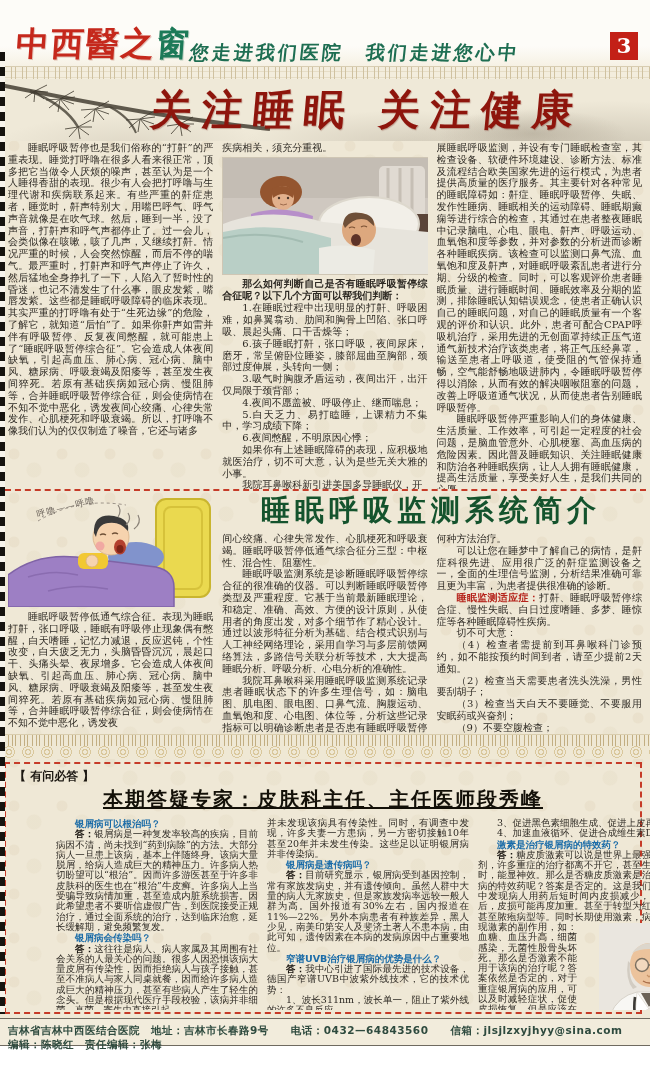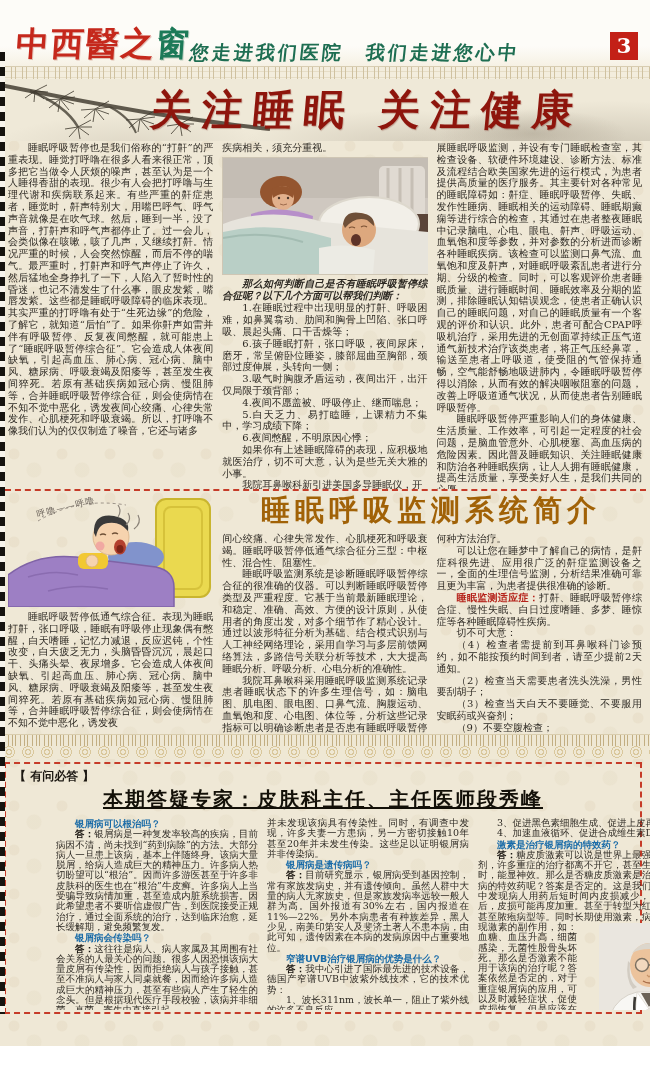--- a/index.html
+++ b/index.html
@@ -43,28 +43,28 @@
     color:#8e150c;letter-spacing:10px;transform:skewX(-5deg);text-shadow:1px 1px 1px rgba(110,20,10,.3);}
 
   
   .cols{position:absolute;display:flex;gap:9px;left:8px;width:634px;}
   .col{width:205.3px;overflow:hidden;}
   .col p{margin:0;font-size:10px;line-height:11.8px;text-align:justify;color:#2e2a24;}
   .ind{text-indent:2em;}
   .art1{top:142px;height:347px;}
 
   .photo-wrap{width:205px;height:116px;margin:3px 0 3px 0;overflow:hidden;border:1px solid #cfc6b4;background:#cfc8c0;}
-  .caption{font-family:"DejaVu Sans",sans-serif;font-weight:bold;font-size:10px;line-height:12.5px;color:#17130e;margin:2px 0 1px 0 !important;font-style:italic;}
+  .caption{font-family:"DejaVu Sans",sans-serif;font-weight:bold;font-size:10px;line-height:12.5px;color:#17130e;margin:2px 0 1px 0 !important;}
 
   .redline1{position:absolute;left:5px;right:4px;top:489px;border-top:2px dashed #c63b28;}
 
   
   .sec2{top:495px;height:238px;}
   .sec2-title{position:absolute;left:214px;right:2px;top:-4px;margin:0;text-align:center;
-    font-family:"DejaVu Sans",sans-serif;font-weight:bold;font-size:29px;letter-spacing:5px;color:#a16207;}
+    font-family:"DejaVu Sans",sans-serif;font-weight:bold;font-size:29px;letter-spacing:5px;color:#14532d;}
   .padtop{padding-top:38px;}
   .cartoon-wrap{position:relative;width:205px;height:112px;margin-bottom:4px;overflow:hidden;}
   .snore-text{position:absolute;left:28px;top:6px;transform:rotate(-14deg);font-size:9px;color:#6a625a;
     font-family:"DejaVu Sans",sans-serif;letter-spacing:1px;}
   .lead-red{font-family:"DejaVu Sans",sans-serif;font-weight:bold;color:#b5221a;}
   .notes p{margin:0;}
 
   
   .stripA{position:absolute;left:0;top:734px;width:650px;height:11px;background:#efe8d4;
     border-top:1px solid #d9cdae;border-bottom:1px solid #d9cdae;
@@ -314,13 +314,16 @@
                 <rect x="68" y="32" width="9" height="22" rx="2.5" fill="#35322e"></rect>
               </g>
           <circle cx="72" cy="58" r="5.5" fill="#e6bd94"></circle>
           <path d="M36,74 Q33,96 43,108" stroke="#3c3a36" stroke-width="2.6" fill="none"></path>
           <circle cx="45" cy="111" r="5.5" fill="#c9c5bd" stroke="#8d887e" stroke-width="1.6"></circle>
           <path d="M64,74 Q71,90 63,104" stroke="#3c3a36" stroke-width="2.6" fill="none"></path>
         </svg></span><span>激素，病人会出现激素的副作用，如：血糖、血压升高，细菌感染，无菌性股骨头坏死。那么是否激素不能用于该病的治疗呢？答案依然是否定的，对于重症银屑病的应用，可以及时减轻症状，促使皮损恢复，但是应该在正规医院专职皮肤科医生的指导下合理应用该药。</span></p>
     </div>
   </div>
 
+  <div class="footer">
+    <p>吉林省吉林中西医结合医院　地址：吉林市长春路9号　　电话：0432—64843560　　信箱：jlsjlzxyjhyy@sina.com　　编辑：陈晓红　责任编辑：张梅</p>
+  </div>
 </div>
 
 </body></html>

